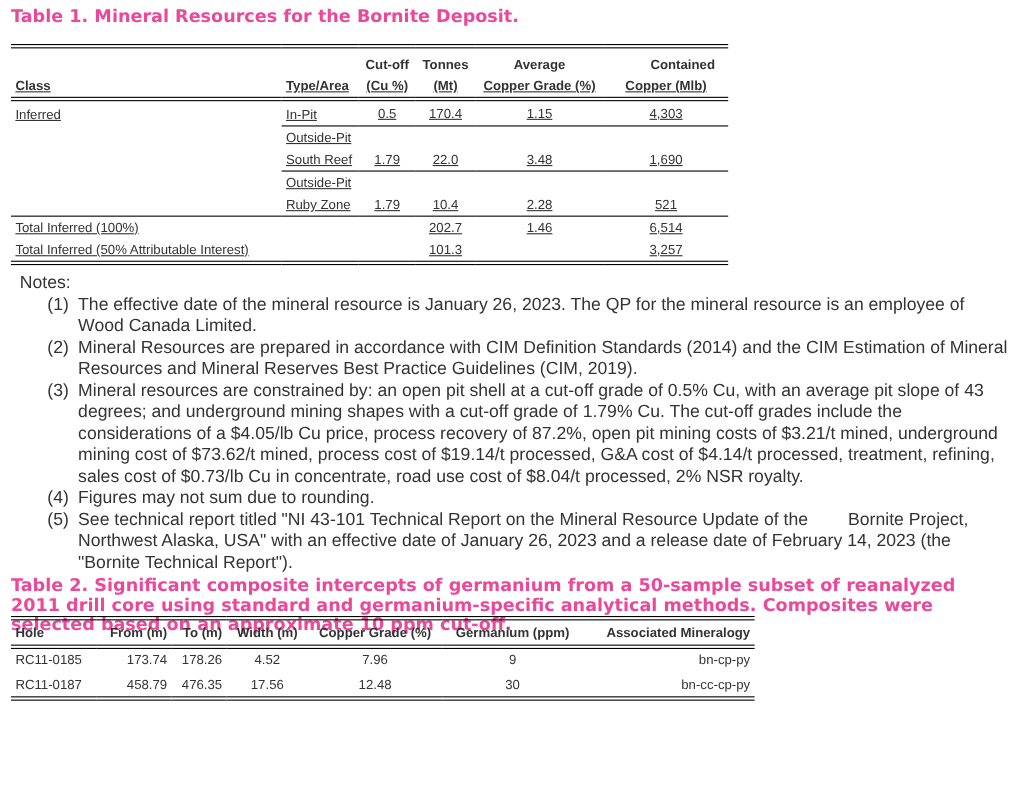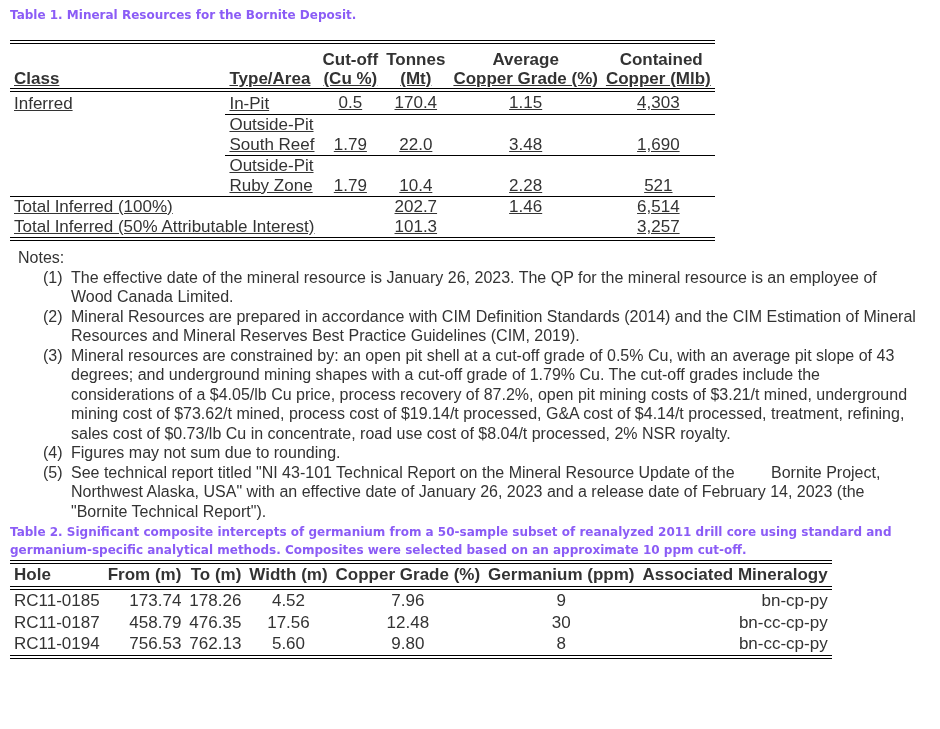--- a/index.html
+++ b/index.html
@@ -3,28 +3,28 @@
 <meta charset="utf-8">
 <style>
   html, body { margin: 0; padding: 0; background: #ffffff; }
   body {
     width: 940px; height: 729px; overflow: hidden; position: relative;
     font-family: "Liberation Sans", sans-serif; color: #333333;
   }
   .title {
     position: absolute; left: 10px;
     font-family: "DejaVu Sans", sans-serif; font-weight: bold;
-    font-size: 12px; color: #8b5cf6; line-height: 18px; margin: 0;
+    font-size: 16px; color: #ec4899; line-height: 18px; margin: 0;
   }
   #t1-title { top: 6px; }
   #t2-title { top: 523px; width: 900px; }
 
   table.data {
     position: absolute; left: 10px; border-collapse: collapse;
-    font-size: 17px; color: #333333;
+    font-size: 12px; color: #333333;
   }
   table.data td, table.data th { padding: 0 4px; white-space: nowrap; font-weight: normal; }
   table.data th { font-weight: bold; color: #333333; vertical-align: bottom; }
   .dbl-top { border-top: 4px double #000; }
   .dbl-bottom { border-bottom: 4px double #000; }
   .c { text-align: center; }
   .r { text-align: right; }
   .l { text-align: left; }
 
   
@@ -183,23 +183,14 @@
     </tr>
     <tr>
       <td class="l">RC11-0187</td>
       <td class="r">458.79</td>
       <td class="r">476.35</td>
       <td class="c">17.56</td>
       <td class="c">12.48</td>
       <td class="c">30</td>
       <td class="r">bn-cc-cp-py</td>
     </tr>
-    <tr>
-      <td class="l">RC11-0194</td>
-      <td class="r">756.53</td>
-      <td class="r">762.13</td>
-      <td class="c">5.60</td>
-      <td class="c">9.80</td>
-      <td class="c">8</td>
-      <td class="r">bn-cc-cp-py</td>
-    </tr>
   </tbody>
 </table>
 
 </body></html>

